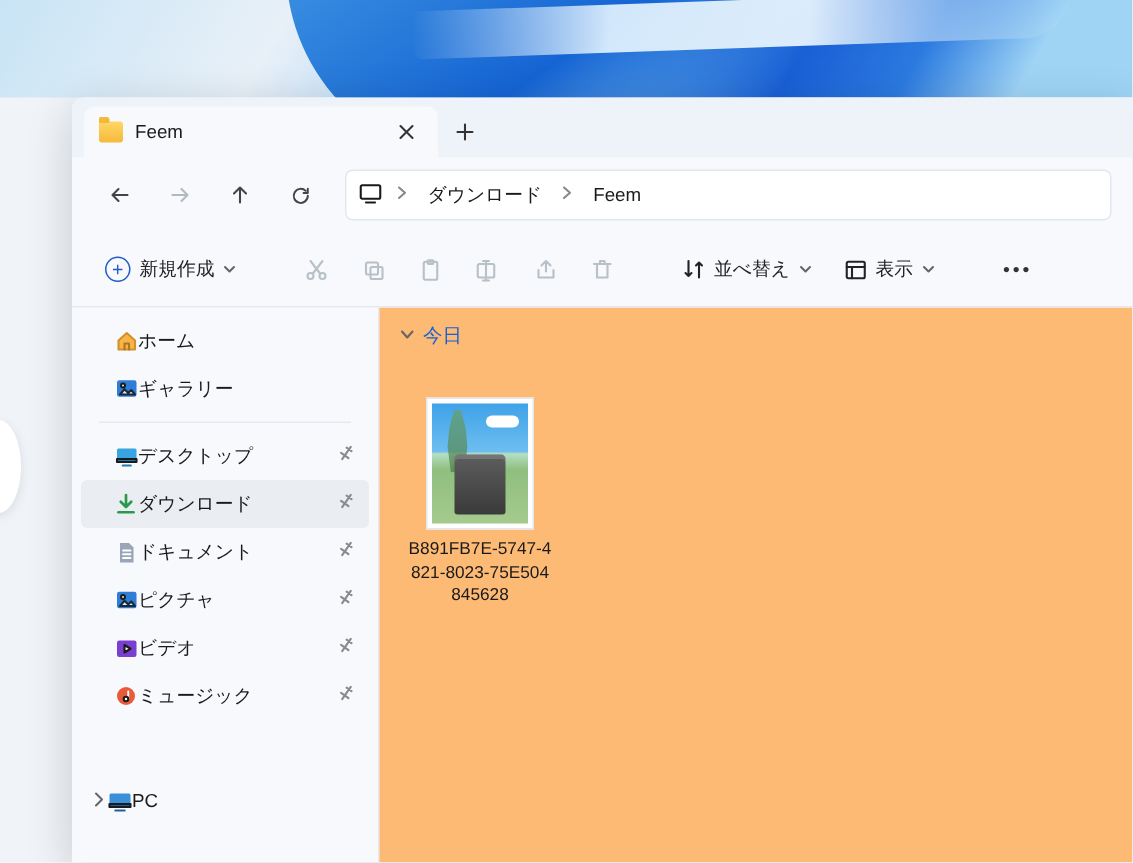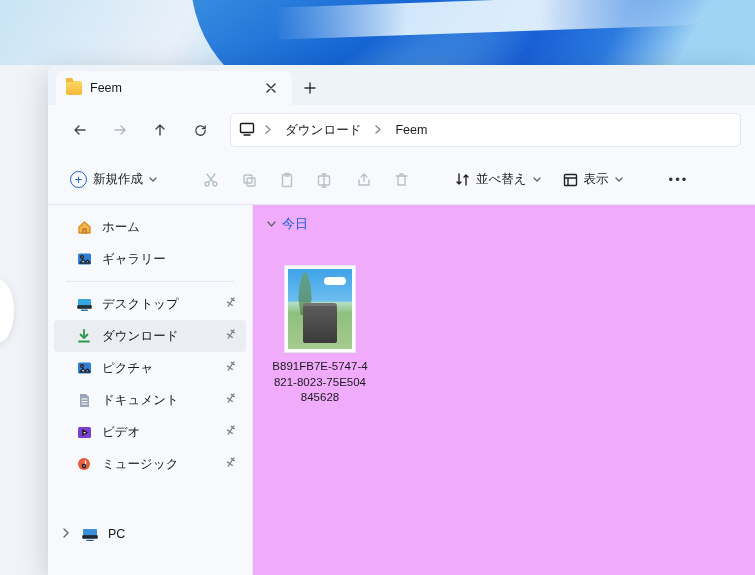--- a/index.html
+++ b/index.html
@@ -182,21 +182,20 @@
     border-right: 1px solid #e5e9ef;
     padding: 6px 0;
     overflow:hidden;
     background:#f7f9fc;
   }
   .side-section { padding:0 6px; }
   .side-item {
     display:flex; align-items:center;
     height:32px;
     padding: 0 8px 0 22px;
-    gap:10px;
     border-radius:4px;
     font-size:12.5px;
     color:#1a1a1a;
     position:relative;
   }
   .side-item.selected { background:#eaedf1; }
   .side-item .pin {
     position:absolute; right:10px; top:8px;
     color:#8b8b8b;
   }
@@ -205,21 +204,21 @@
   .sico { width:16px; height:16px; display:flex; align-items:center; justify-content:center; }
 
   .side-chevron{
     position:absolute; left:6px; top:11px;
     color:#666;
   }
 
   
   .content {
     flex:1;
-    background:#f0abfc;
+    background:#fdba74;
     padding: 10px 14px;
     overflow:auto;
   }
   .group-header {
     display:flex; align-items:center; gap:6px;
     color:#1560d4;
     font-size:13px;
   }
   .group-header .gh-chev { color:#666; font-size:10px;}
   .file-grid {
@@ -479,39 +478,39 @@
                 <path d="M2 12.5 H12" stroke="#2a9a4a" stroke-width="1.8"></path>
               </svg>
           </span>
           <span>ダウンロード</span>
           <span class="pin"><svg width="10" height="12" viewBox="0 0 10 12">
                 <path d="M5 1 V8 M3 3 H7 M2 8 H8 M5 8 V11"></path>
               </svg></span>
         </div>
         <div class="side-item">
           <span class="sico">
+            <svg width="13" height="15" viewBox="0 0 13 15">
+                <path d="M2 1 H8 L11 4 V14 H2 Z" fill="#9aa6b8" stroke="none"></path>
+                <path d="M4 6 H9 M4 8.5 H9 M4 11 H9" stroke="#fff" stroke-width="1.2"></path>
+              </svg>
+          </span>
+          <span>ドキュメント</span>
+          <span class="pin"><svg width="10" height="12" viewBox="0 0 10 12">
+                <path d="M5 1 V8 M3 3 H7 M2 8 H8 M5 8 V11"></path>
+              </svg></span>
+        </div>
+        <div class="side-item">
+          <span class="sico">
             <svg width="15" height="14" viewBox="0 0 15 14">
                 <rect x="1" y="1.5" width="13" height="11" rx="1.5" fill="#2e7ed8" stroke="none"></rect>
                 <circle cx="5" cy="5" r="1.3" fill="#fff"></circle>
                 <path d="M3 11 L6 7.5 L8.5 10 L10.5 8 L13 11 Z" fill="#fff" opacity=".85"></path>
               </svg>
           </span>
           <span>ピクチャ</span>
-          <span class="pin"><svg width="10" height="12" viewBox="0 0 10 12">
-                <path d="M5 1 V8 M3 3 H7 M2 8 H8 M5 8 V11"></path>
-              </svg></span>
-        </div>
-        <div class="side-item">
-          <span class="sico">
-            <svg width="13" height="15" viewBox="0 0 13 15">
-                <path d="M2 1 H8 L11 4 V14 H2 Z" fill="#9aa6b8" stroke="none"></path>
-                <path d="M4 6 H9 M4 8.5 H9 M4 11 H9" stroke="#fff" stroke-width="1.2"></path>
-              </svg>
-          </span>
-          <span>ドキュメント</span>
           <span class="pin"><svg width="10" height="12" viewBox="0 0 10 12">
                 <path d="M5 1 V8 M3 3 H7 M2 8 H8 M5 8 V11"></path>
               </svg></span>
         </div>
         <div class="side-item">
           <span class="sico">
             <svg width="15" height="13" viewBox="0 0 15 13">
                 <rect x="1" y="1" width="13" height="11" rx="1.5" fill="#7a3fd0" stroke="none"></rect>
                 <path d="M6 4 L10 6.5 L6 9 Z" fill="#fff"></path>
               </svg>

